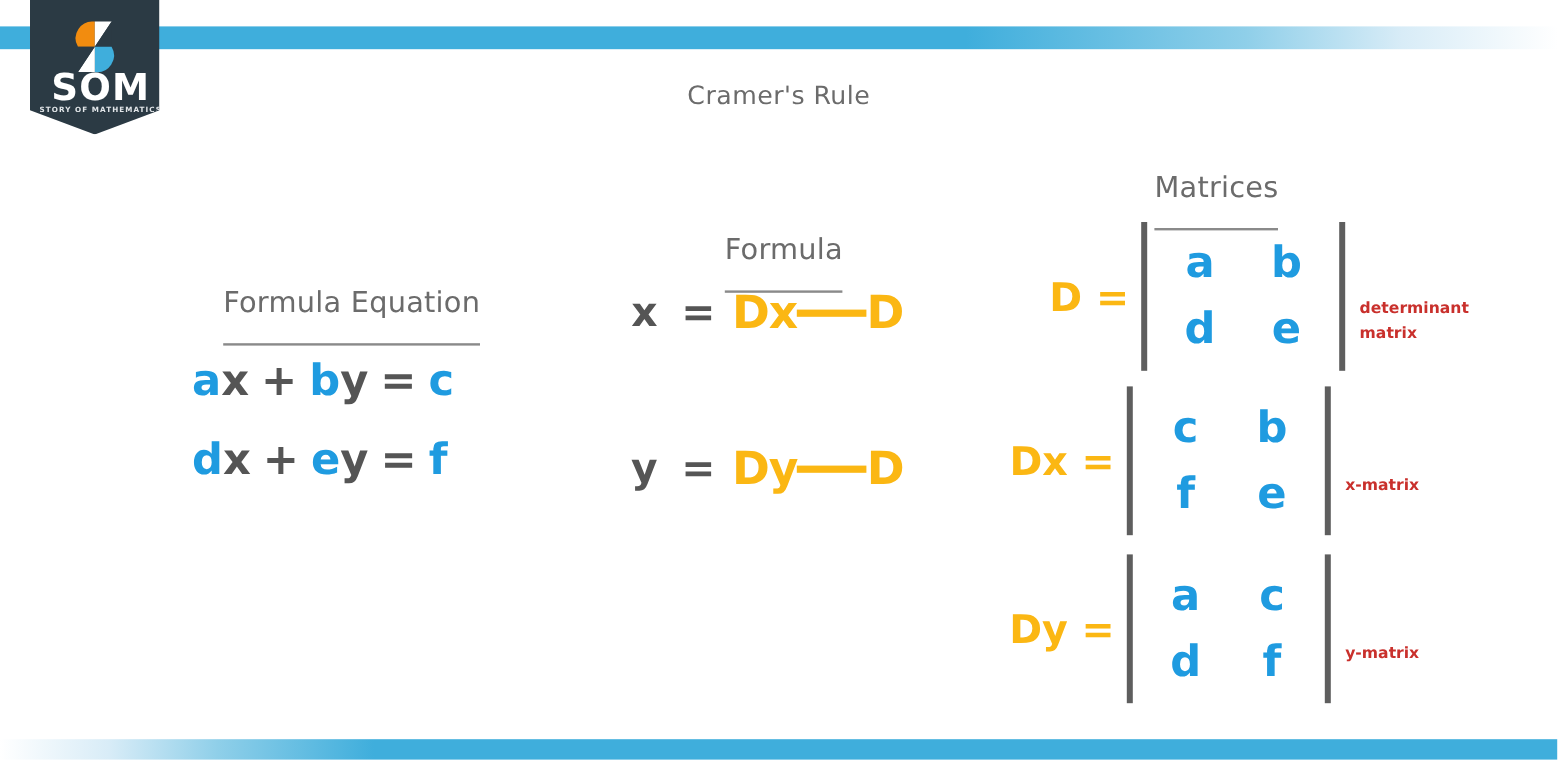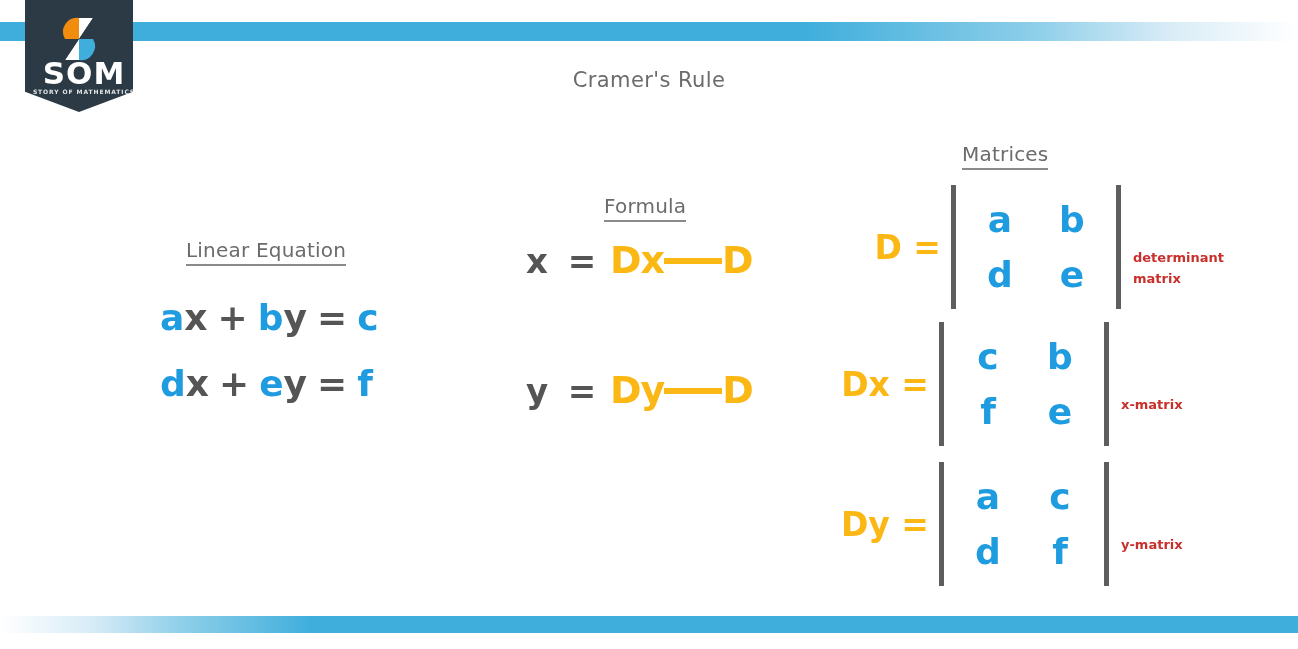--- a/index.html
+++ b/index.html
@@ -92,25 +92,25 @@
     font-family: "DejaVu Sans", sans-serif;
     font-size: 21px;
     letter-spacing: 0.4px;
   }
 
   
   .heading {
     position: absolute;
     color: #6b6b6b;
     font-family: "DejaVu Sans", sans-serif;
-    font-size: 20px;
+    font-size: 24px;
     letter-spacing: 0.2px;
     white-space: nowrap;
     border-bottom: 2px solid #8a8a8a;
-    padding-bottom: 2px;
+    padding-bottom: 20px;
   }
   #heading-linear { left: 186px; top: 238px; }
   #heading-formula { left: 565px; top: 194px; margin-left: 39px; }
   #heading-matrices { left: 962px; top: 142px; }
 
   
   .equation {
     position: absolute;
     font-family: "DejaVu Sans", sans-serif;
     font-size: 36px;
@@ -234,21 +234,21 @@
         <path d="M25 46 L11 46 L25 25 Z" fill="#ffffff"></path>
         <path d="M11 46 L11 25 L25 25 Z" fill="#2B3A44"></path>
       </svg>
     </div>
     <div class="logo-word">SOM</div>
     <div class="logo-tag">STORY OF MATHEMATICS</div>
   </div>
 
   <div class="main-title">Cramer's Rule</div>
 
-  <div class="heading" id="heading-linear">Linear Equation</div>
+  <div class="heading" id="heading-linear">Formula Equation</div>
 
   <div class="equation" id="eq-1">
     <span class="coef">a</span><span class="var">x</span><span class="sp"></span><span class="op">+</span><span class="sp"></span><span class="coef">b</span><span class="var">y</span><span class="sp"></span><span class="op">=</span><span class="sp"></span><span class="coef">c</span>
   </div>
 
   <div class="equation" id="eq-2">
     <span class="coef">d</span><span class="var">x</span><span class="sp"></span><span class="op">+</span><span class="sp"></span><span class="coef">e</span><span class="var">y</span><span class="sp"></span><span class="op">=</span><span class="sp"></span><span class="coef">f</span>
   </div>
 
   <div class="heading" id="heading-formula">Formula</div>

